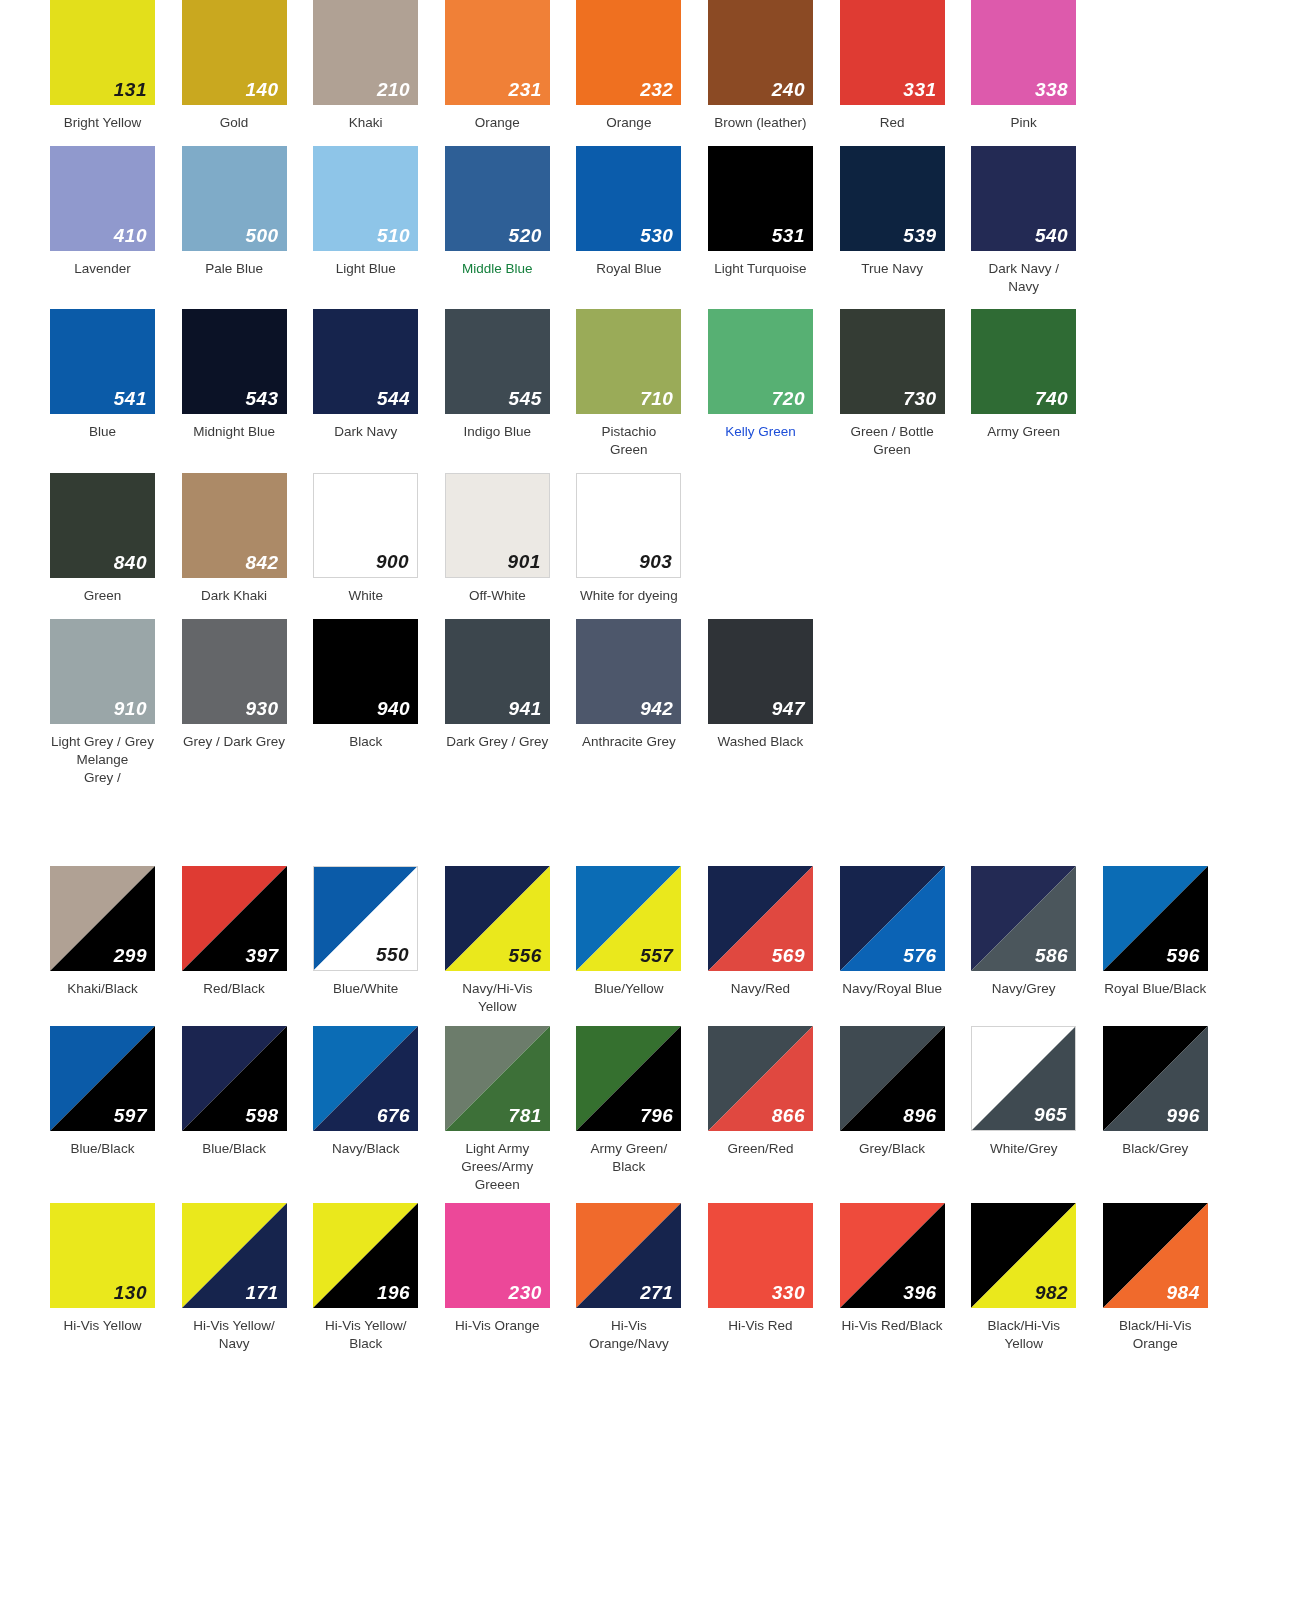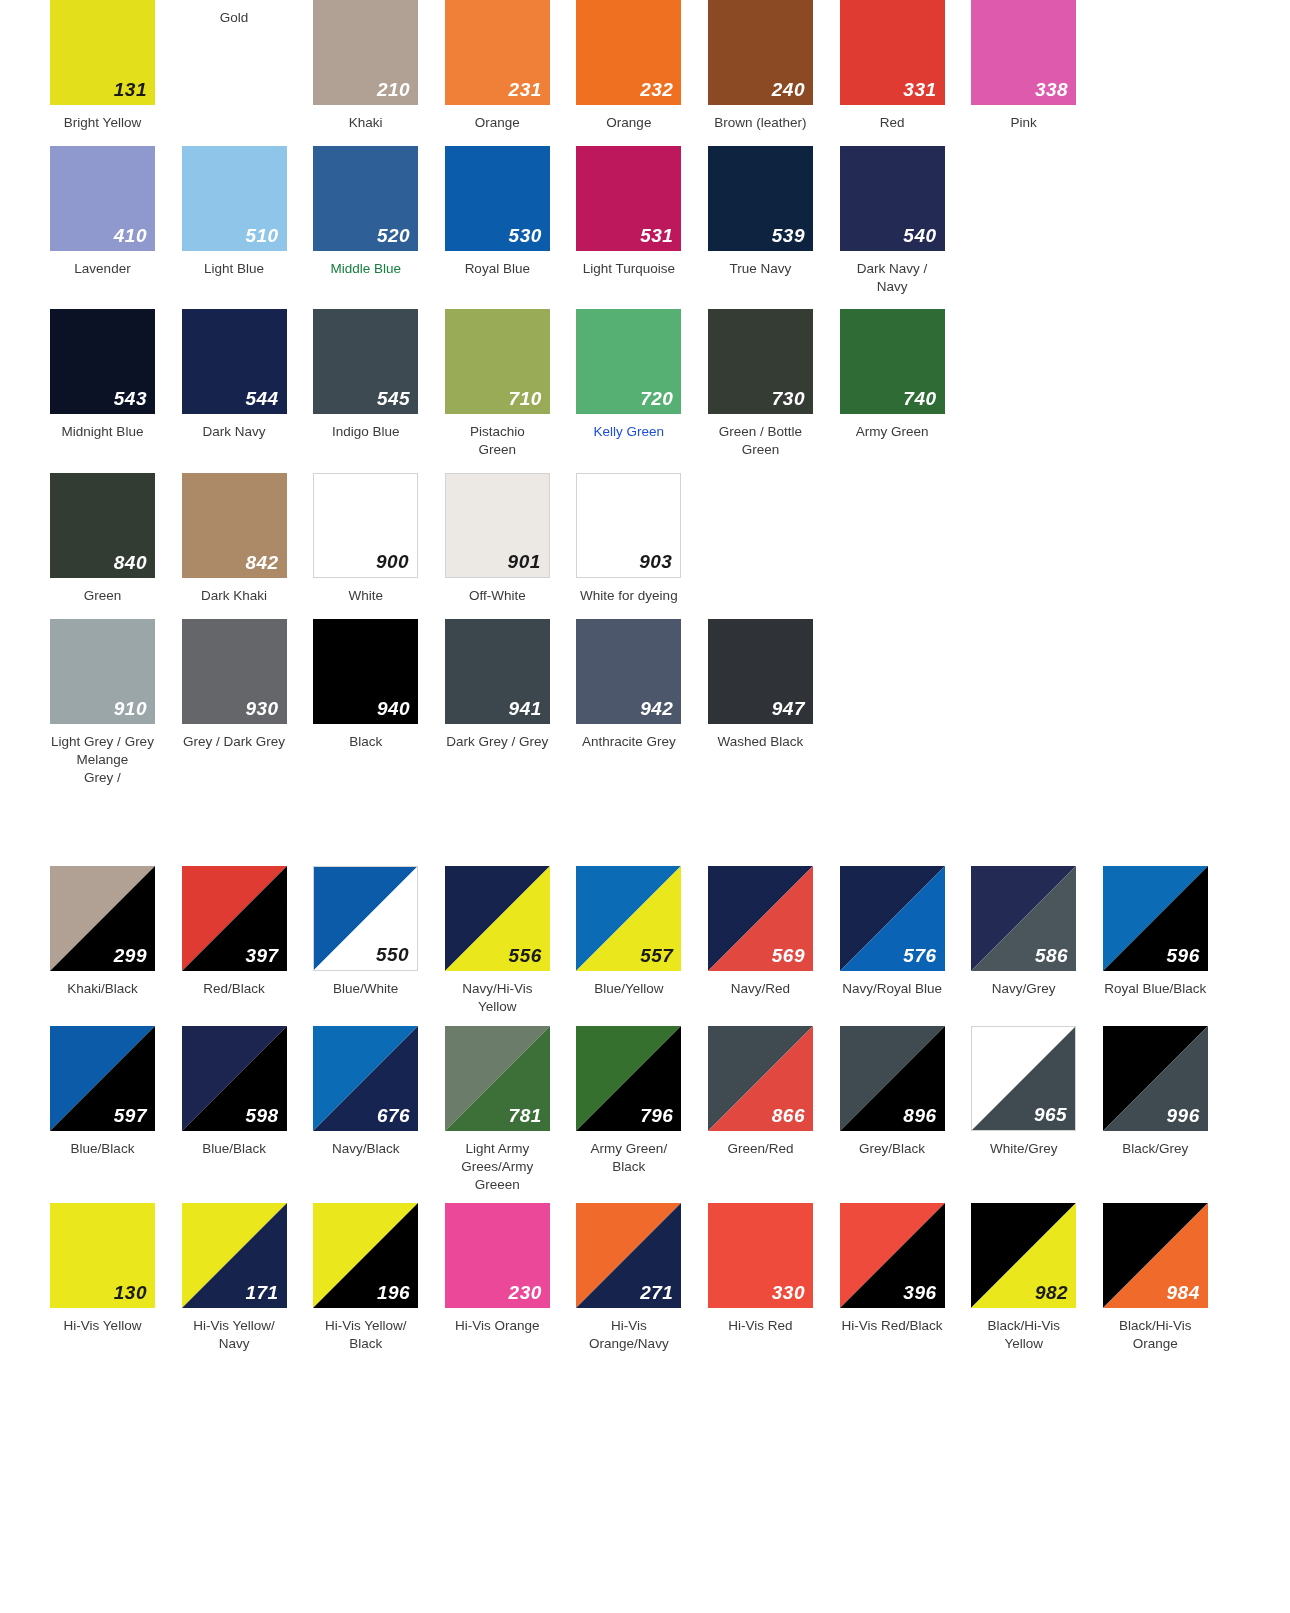--- a/index.html
+++ b/index.html
@@ -92,20 +92,23 @@
 <div class="sheet">
   <div class="section s1" id="section-solid">
       <div class="row">
         <div class="cell">
           <div class="swatch" style="background: rgb(227, 223, 27);">
             <span class="code" style="color: rgb(26, 26, 26);">131</span>
           </div>
           <div class="label" style="color: rgb(59, 59, 59);">Bright Yellow</div>
         </div>
         <div class="cell">
+          <div class="swatch" style="background: rgb(201, 168, 31);">
+            <span class="code" style="color: rgb(255, 255, 255);">140</span>
+          </div>
           <div class="label" style="color: rgb(59, 59, 59);">Gold</div>
         </div>
         <div class="cell">
           <div class="swatch" style="background: rgb(176, 161, 148);">
             <span class="code" style="color: rgb(255, 255, 255);">210</span>
           </div>
           <div class="label" style="color: rgb(59, 59, 59);">Khaki</div>
         </div>
         <div class="cell">
           <div class="swatch" style="background: rgb(240, 128, 55);">
@@ -139,57 +142,69 @@
         </div>
       </div>
       <div class="row">
         <div class="cell">
           <div class="swatch" style="background: rgb(144, 153, 205);">
             <span class="code" style="color: rgb(255, 255, 255);">410</span>
           </div>
           <div class="label" style="color: rgb(59, 59, 59);">Lavender</div>
         </div>
         <div class="cell">
+          <div class="swatch" style="background: rgb(127, 171, 200);">
+            <span class="code" style="color: rgb(255, 255, 255);">500</span>
+          </div>
+          <div class="label" style="color: rgb(59, 59, 59);">Pale Blue</div>
+        </div>
+        <div class="cell">
           <div class="swatch" style="background: rgb(142, 197, 232);">
             <span class="code" style="color: rgb(255, 255, 255);">510</span>
           </div>
           <div class="label" style="color: rgb(59, 59, 59);">Light Blue</div>
         </div>
         <div class="cell">
           <div class="swatch" style="background: rgb(46, 95, 150);">
             <span class="code" style="color: rgb(255, 255, 255);">520</span>
           </div>
           <div class="label" style="color: #15803d;">Middle Blue</div>
         </div>
         <div class="cell">
           <div class="swatch" style="background: rgb(11, 92, 171);">
             <span class="code" style="color: rgb(255, 255, 255);">530</span>
           </div>
           <div class="label" style="color: rgb(59, 59, 59);">Royal Blue</div>
         </div>
         <div class="cell">
-          <div class="swatch" style="background: #be185d; padding-left: 32px;">
+          <div class="swatch" style="background: #000000; padding-left: 32px;">
             <span class="code" style="color: rgb(255, 255, 255);">531</span>
           </div>
           <div class="label" style="color: rgb(59, 59, 59);">Light Turquoise</div>
         </div>
         <div class="cell">
           <div class="swatch" style="background: rgb(13, 35, 64);">
             <span class="code" style="color: rgb(255, 255, 255);">539</span>
           </div>
           <div class="label" style="color: rgb(59, 59, 59);">True Navy</div>
         </div>
         <div class="cell">
           <div class="swatch" style="background: rgb(35, 42, 84);">
             <span class="code" style="color: rgb(255, 255, 255);">540</span>
           </div>
           <div class="label" style="color: rgb(59, 59, 59);">Dark Navy / Navy</div>
         </div>
       </div>
       <div class="row">
+        <div class="cell">
+          <div class="swatch" style="background: rgb(11, 91, 168);">
+            <span class="code" style="color: rgb(255, 255, 255);">541</span>
+          </div>
+          <div class="label" style="color: rgb(59, 59, 59);">Blue</div>
+        </div>
         <div class="cell">
           <div class="swatch" style="background: rgb(11, 18, 38);">
             <span class="code" style="color: rgb(255, 255, 255);">543</span>
           </div>
           <div class="label" style="color: rgb(59, 59, 59);">Midnight Blue</div>
         </div>
         <div class="cell">
           <div class="swatch" style="background: rgb(22, 36, 77);">
             <span class="code" style="color: rgb(255, 255, 255);">544</span>
           </div>

